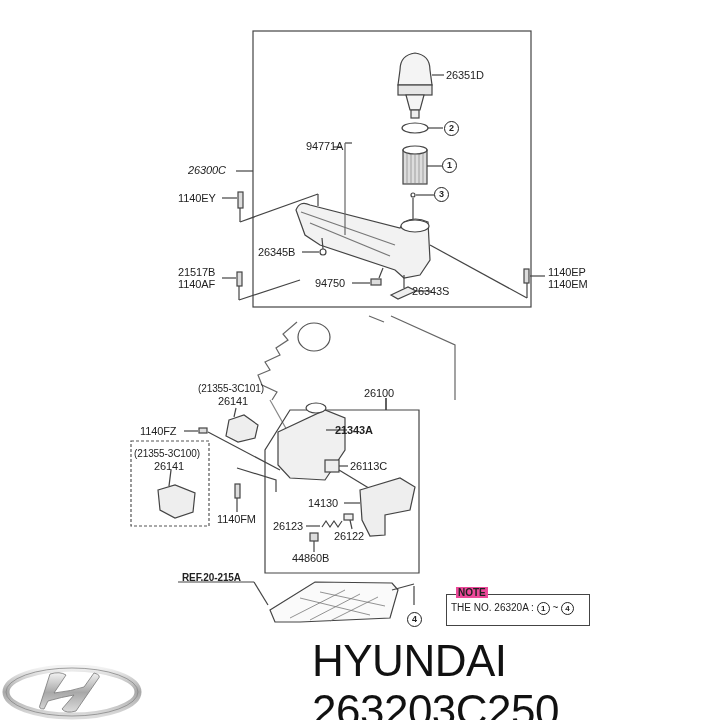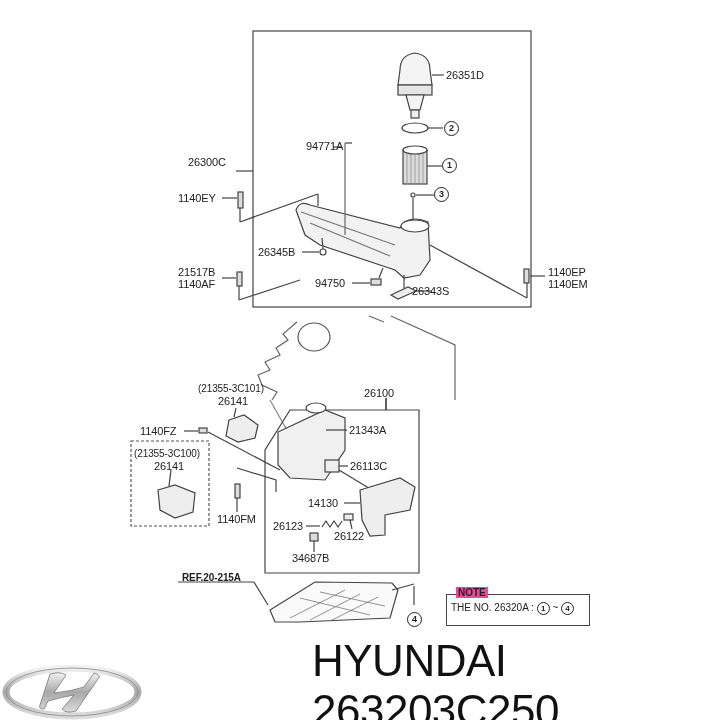--- a/index.html
+++ b/index.html
@@ -139,44 +139,44 @@
     </g>
     <line x1="392" y1="590" x2="414" y2="584"></line>
     <line x1="414" y1="586" x2="414" y2="605"></line>
   </g>
 </svg>
 
 <span class="lbl" style="left:446px;top:69px;">26351D</span>
 <span class="num" style="left:444px;top:121px;">2</span>
 <span class="lbl" style="left:288px;top:140px;margin-left:18px;">94771A</span>
 <span class="num" style="left:442px;top:158px;">1</span>
-<span class="lbl" style="left:188px;top:156px;">26300C</span>
+<span class="lbl" style="left:188px;top:164px;font-style:italic;">26300C</span>
 <span class="num" style="left:434px;top:187px;">3</span>
 <span class="lbl" style="left:178px;top:192px;">1140EY</span>
 <span class="lbl" style="left:258px;top:246px;">26345B</span>
 <span class="lbl" style="left:178px;top:266px;">21517B</span>
 <span class="lbl" style="left:178px;top:278px;">1140AF</span>
 <span class="lbl" style="left:315px;top:277px;">94750</span>
 <span class="lbl" style="left:412px;top:285px;">26343S</span>
 <span class="lbl" style="left:548px;top:266px;">1140EP</span>
 <span class="lbl" style="left:548px;top:278px;">1140EM</span>
 
 <span class="lbl" style="left:198px;top:383px;font-size:10px;">(21355-3C101)</span>
 <span class="lbl" style="left:218px;top:395px;">26141</span>
 <span class="lbl" style="left:364px;top:387px;">26100</span>
 <span class="lbl" style="left:140px;top:425px;">1140FZ</span>
-<span class="lbl" style="left:349px;top:424px;">21343A</span>
+<span class="lbl" style="left:335px;top:424px;font-weight:bold;">21343A</span>
 <span class="lbl" style="left:134px;top:448px;font-size:10px;">(21355-3C100)</span>
 <span class="lbl" style="left:154px;top:460px;">26141</span>
 <span class="lbl" style="left:350px;top:460px;">26113C</span>
 <span class="lbl" style="left:308px;top:497px;">14130</span>
 <span class="lbl" style="left:217px;top:513px;text-align:center;">1140FM</span>
 <span class="lbl" style="left:273px;top:520px;">26123</span>
 <span class="lbl" style="left:334px;top:530px;">26122</span>
-<span class="lbl" style="left:292px;top:552px;">34687B</span>
+<span class="lbl" style="left:292px;top:552px;">44860B</span>
 
 <span class="lbl" style="left:182px;top:572px;font-weight:bold;font-size:10px;">REF.20-215A</span>
 <span class="num" style="left:407px;top:612px;">4</span>
 
 <div class="note-box"></div>
 <span class="note-title">NOTE</span>
 <div class="note-text">
   <span>THE NO. 26320A :</span>
   <span class="c">1</span>
   <span>~</span>

